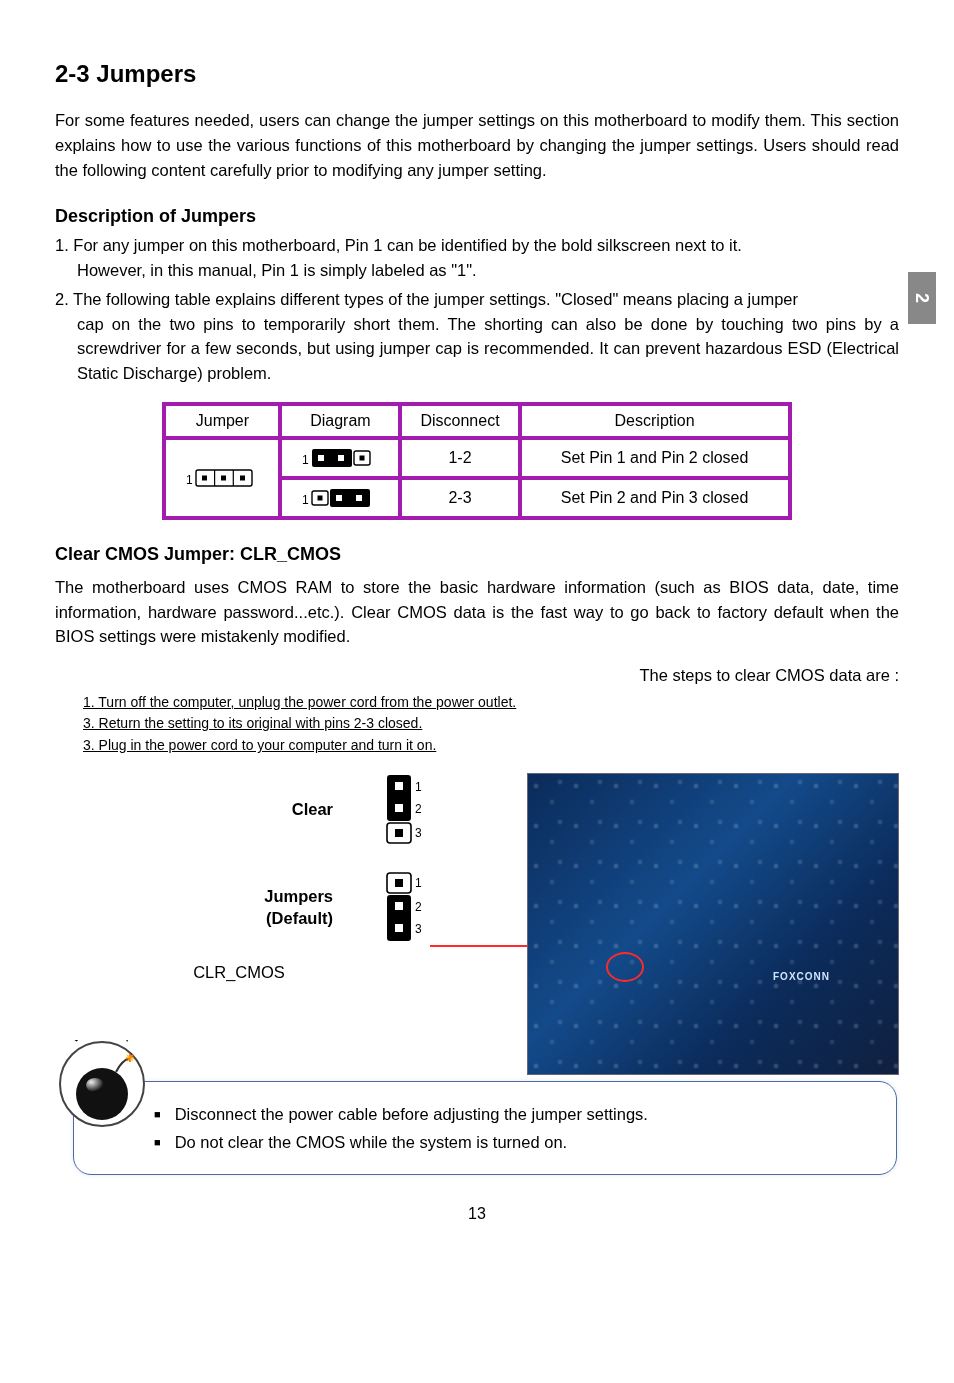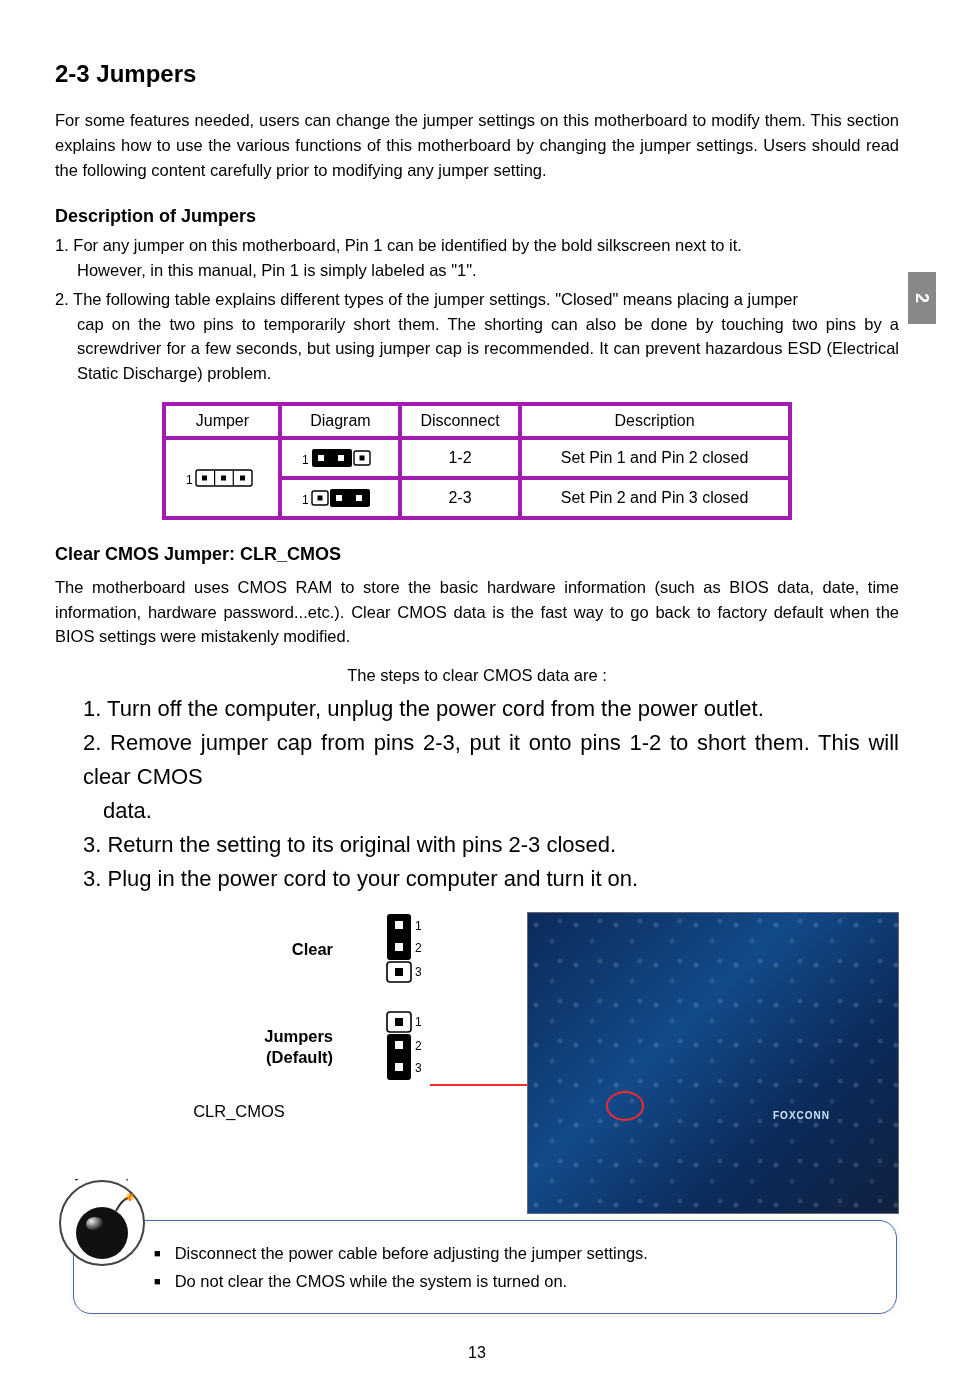--- a/index.html
+++ b/index.html
@@ -81,23 +81,24 @@
   }
   .desc-cell { text-align: left; padding-left: 10px; }
   svg.jumper-svg { display: block; margin: 0 auto; }
   .subhead2 {
     font-size: 18px;
     font-weight: bold;
     margin: 12px 0 10px 0;
   }
   .step-block { margin-left: 28px; }
   .step-line {
-    font-size: 22px;
+    font-size: 14px;
     line-height: 1.55;
     text-align: justify;
+    text-decoration: underline;
   }
   .step-hang { padding-left: 20px; display:block; }
 
   .diagram-row {
     display: flex;
     align-items: flex-start;
     margin-top: 16px;
     position: relative;
   }
   .jumper-diagrams {
@@ -302,28 +303,24 @@
       <td>2-3</td>
       <td class="desc-cell">Set Pin 2 and Pin 3 closed</td>
     </tr>
   </tbody>
     </table>
 
   <div class="subhead2">Clear CMOS Jumper: CLR_CMOS</div>
 
   <p class="body-text">The motherboard uses CMOS RAM to store the basic hardware information (such as BIOS data, date, time information, hardware password...etc.). Clear CMOS data is the fast way to go back to factory default when the BIOS settings were mistakenly modified.</p>
 
-  <p class="body-text" style="text-align:center; margin-bottom:4px;">The steps to clear CMOS data are :</p>
+  <p class="body-text" style="text-align:right; margin-bottom:4px;">The steps to clear CMOS data are :</p>
 
   <div class="step-block">
     <div class="step-line">1. Turn off the computer, unplug the power cord from the power outlet.</div>
-    <div class="step-line">
-      <span>2. Remove jumper cap from pins 2-3, put it onto pins 1-2 to short them. This will clear CMOS</span>
-      <span class="step-hang">data.</span>
-    </div>
     <div class="step-line">3. Return the setting to its original with pins 2-3 closed.</div>
     <div class="step-line">3. Plug in the power cord to your computer and turn it on.</div>
   </div>
 
   <div class="diagram-row">
 
     <div class="jumper-diagrams">
 
       <div class="jumper-line">
         <div class="jumper-label">Clear</div>

